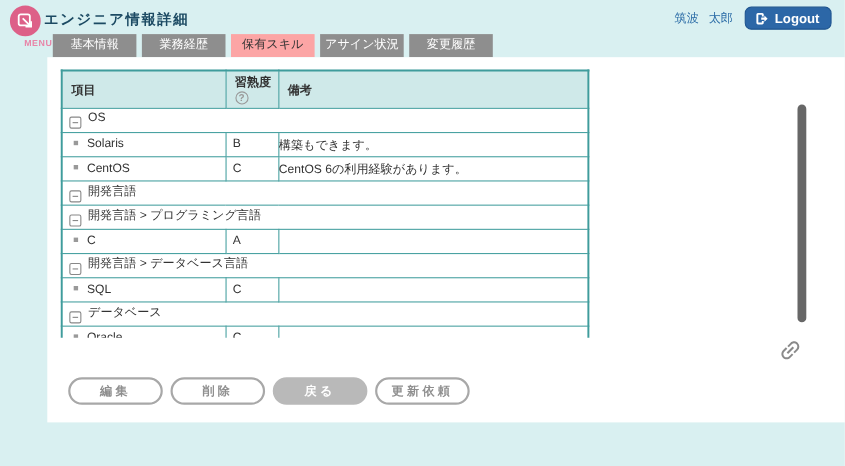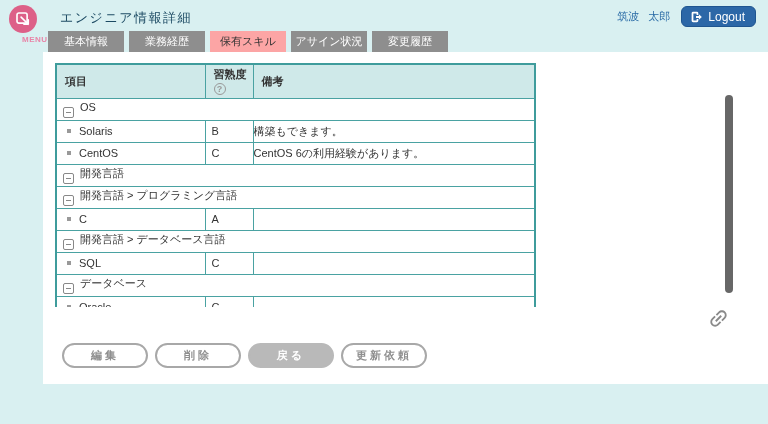--- a/index.html
+++ b/index.html
@@ -8,27 +8,27 @@
     position:relative; overflow:hidden;
     background:#d9f0f1;
     font-family:"Liberation Sans","DejaVu Sans",sans-serif;
     color:#333;
   }
   
   .menu-widget { position:absolute; left:6px; top:5px; width:34px; text-align:center; cursor:pointer; }
   .menu-circle { width:28px; height:28px; border-radius:50%; background:#dd6088; margin:0 auto;
                  display:flex; align-items:center; justify-content:center; }
   .menu-label { font-size:8px; font-weight:bold; color:#e885a8; margin-top:2px; letter-spacing:0.5px;margin-left:16px; }
-  .page-title { position:absolute; left:60px; top:9px; font-size:13px; font-weight:normal;
+  .page-title { position:absolute; left:40px; top:9px; font-size:13px; font-weight:bold;
                 color:#1c4a63; letter-spacing:1.5px; }
   .header-right { position:absolute; right:12px; top:6px; display:flex; align-items:center; gap:11px; }
   .user-name { font-size:11px; color:#2a6ba6; word-spacing:6px; }
   .logout-btn { display:flex; align-items:center; gap:5px; height:21px; padding:0 10px 0 7px;
                 background:#2c67a7; border:1px solid #1f5590; border-radius:6px;
-                color:#fff; font-size:12px; font-weight:normal; cursor:pointer;
+                color:#fff; font-size:12px; font-weight:bold; cursor:pointer;
                 font-family:"Liberation Sans",sans-serif; }
   
   .tabs { position:absolute; left:48px; top:31px; display:flex; gap:5px; }
   .tab { width:76px; height:21px; line-height:21px; text-align:center;
          background:#8e8e8e; color:#fff; font-size:11px; cursor:pointer; }
   .tab.active { background:#fca5a5; color:#333; }
   
   .panel { position:absolute; left:43px; top:52px; width:768px; height:332px; background:#fff; }
   .table-clip { position:absolute; left:12px; top:11px; width:481px; height:244px; overflow:hidden; }
   table.skills { border-collapse:collapse; table-layout:fixed; width:479px;

